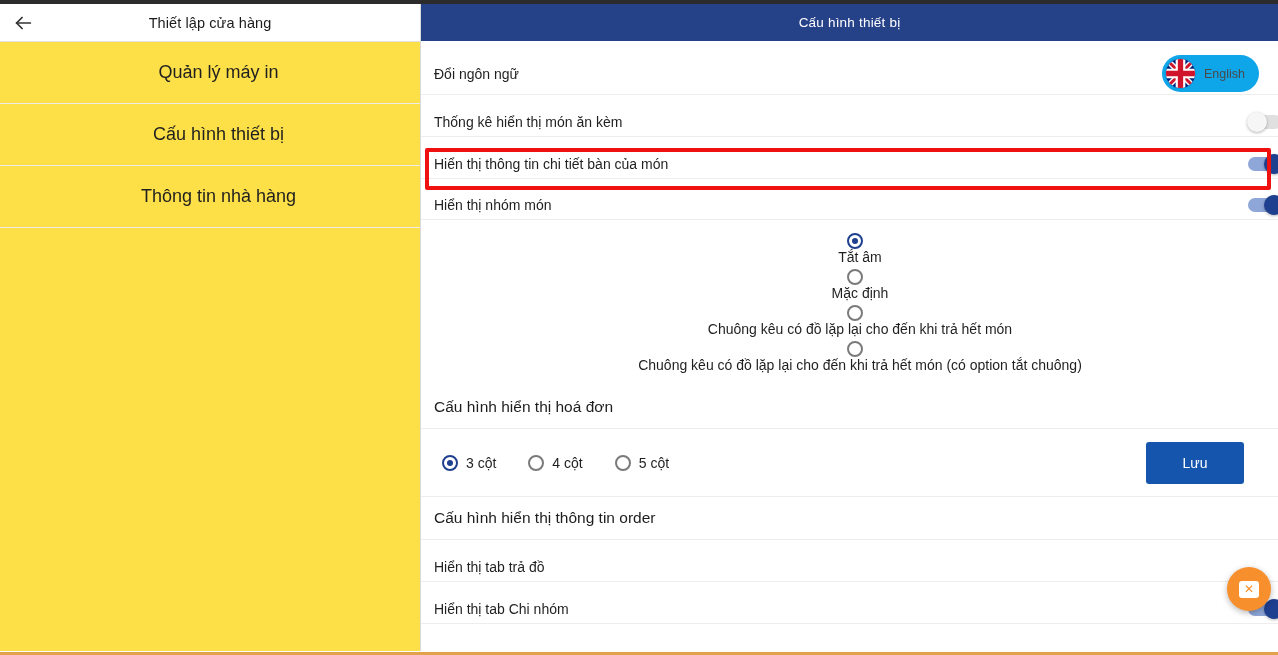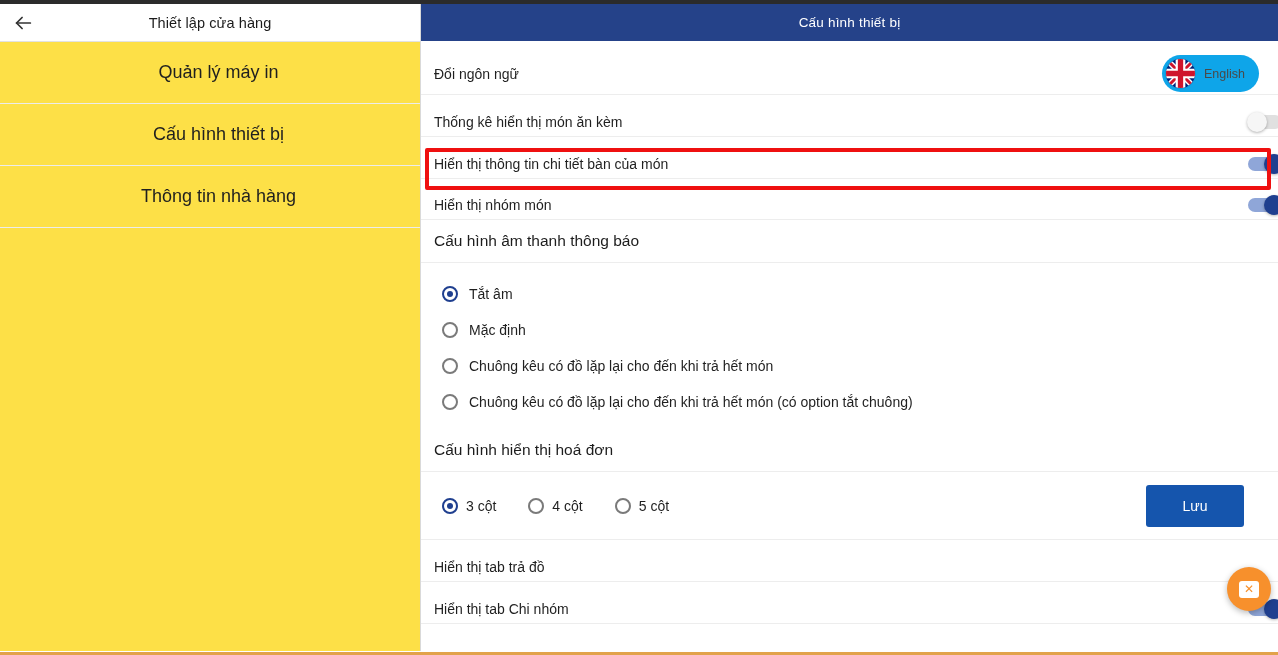--- a/index.html
+++ b/index.html
@@ -184,20 +184,21 @@
     background: #fff;
   }
 
   
   .radio-group { padding: 13px 0 9px 21px; }
   .radio-row {
     display: flex;
     align-items: center;
     height: 36px;
     cursor: pointer;
+    flex-direction: column;
   }
   .radio {
     width: 16px; height: 16px;
     border-radius: 50%;
     border: 2px solid #7a7a7a;
     box-sizing: border-box;
     flex: 0 0 16px;
     margin-right: 11px;
     position: relative;
     background: #fff;
@@ -359,23 +360,20 @@
         </div>
       </div>
 
       <div class="row row-h-toggle2">
         <div class="row-label">Hiển thị nhóm món</div>
         <div class="toggle on">
           <span class="knob"></span>
         </div>
       </div>
 
-      <div class="section-head">
-        <span>Cấu hình âm thanh thông báo</span>
-      </div>
 
       <div class="radio-group">
         <div class="radio-row">
           <span class="radio sel"></span>
           <span class="radio-label">Tắt âm</span>
         </div>
         <div class="radio-row">
           <span class="radio"></span>
           <span class="radio-label">Mặc định</span>
         </div>
@@ -404,20 +402,23 @@
             <span class="radio-label">4 cột</span>
           </div>
           <div class="col-opt">
             <span class="radio"></span>
             <span class="radio-label">5 cột</span>
           </div>
         </div>
         <button class="save-btn">Lưu</button>
       </div>
 
+      <div class="section-head">
+        <span>Cấu hình hiển thị thông tin order</span>
+      </div>
 
       <div class="row row-h-toggle">
         <div class="row-label">Hiển thị tab trả đồ</div>
       </div>
 
       <div class="row row-h-toggle">
         <div class="row-label">Hiển thị tab Chi nhóm</div>
         <div class="toggle on">
           <span class="knob"></span>
         </div>

